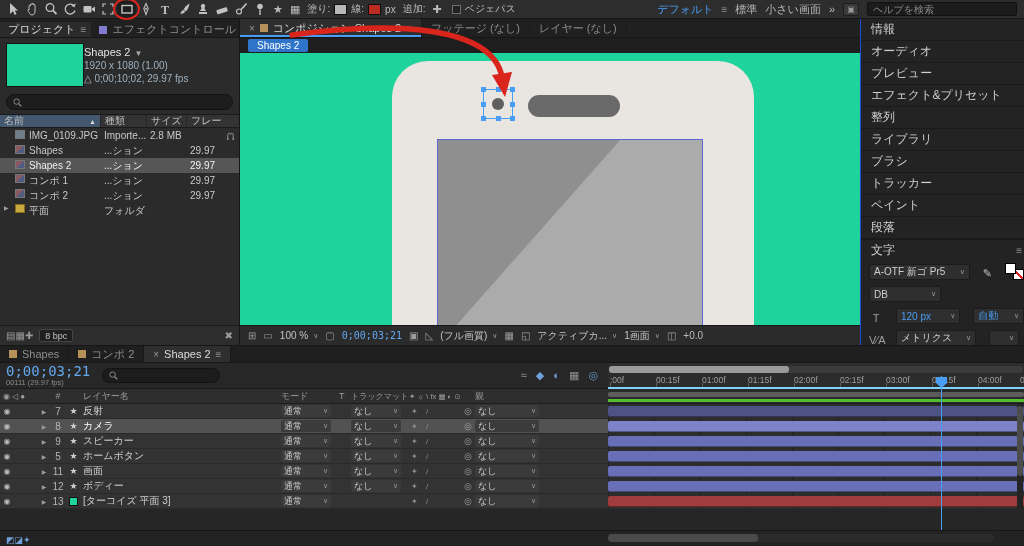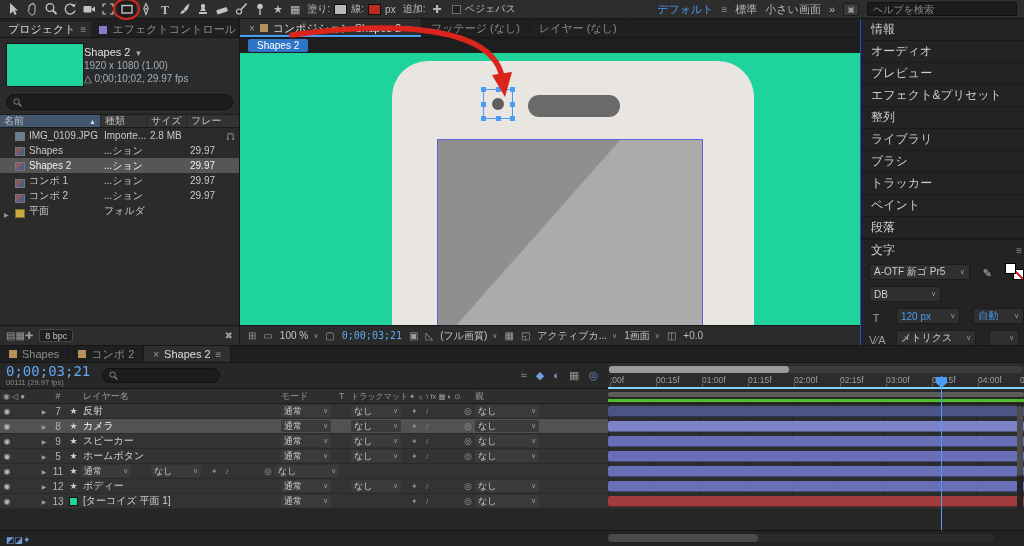--- a/index.html
+++ b/index.html
@@ -50,21 +50,21 @@
 .psearch input{flex:1;min-width:0;background:transparent;border:none;outline:none;color:#ccc;font-size:10px}
 .mag{color:#909090;display:inline-flex}
 .grid-head{height:14px;background:#333;display:flex;font-size:10px;color:#c0c0c0;border-top:1px solid #1b1b1b;border-bottom:1px solid #1b1b1b;align-items:stretch}
 .gh-name{width:100px;background:#43586e;display:flex;justify-content:space-between;padding:0 4px;align-items:center}
 .gh-type{width:46px;border-left:1px solid #262626;padding-left:4px;display:flex;align-items:center}
 .gh-size{width:40px;border-left:1px solid #262626;padding-left:4px;display:flex;align-items:center}
 .gh-fps{flex:1;border-left:1px solid #262626;padding-left:4px;display:flex;align-items:center}
 .sort-arrow{font-size:7px;color:#d8d8d8}
 .prow{height:15px;display:flex;align-items:center;font-size:10px;color:#c9c9c9}
 .prow.sel{background:#565656;color:#f0f0f0}
-.pc-name{width:100px;display:flex;align-items:flex-end;gap:4px;padding-left:4px;overflow:hidden;white-space:nowrap}
+.pc-name{width:100px;display:flex;align-items:flex-start;gap:4px;padding-left:4px;overflow:hidden;white-space:nowrap}
 .pc-type{width:46px;padding-left:4px;overflow:hidden;white-space:nowrap}
 .pc-size{width:40px;padding-left:4px;white-space:nowrap}
 .pc-fps{flex:1;padding:0 4px;display:flex;justify-content:space-between;align-items:center;white-space:nowrap}
 .twirl{font-size:6px;color:#9a9a9a;width:7px;flex:none}
 .obj-icon{width:10px;height:9px;border:1px solid #777;background:#555;flex:none}
 .obj-icon.comp{background:linear-gradient(135deg,#8a5a62 0 50%,#4f5d82 50% 100%)}
 .obj-icon.footage{background:#6d7d89}
 .obj-icon.folder{background:#c9a83e;border-color:#86701f}
 .usage{color:#9a9a9a;display:inline-flex}
 .pfooter{position:absolute;left:0;bottom:0;width:100%;height:20px;background:#2d2d2d;border-top:1px solid #191919;display:flex;align-items:center;gap:6px;padding:0 6px}
@@ -749,20 +749,21 @@
         </div>
         <div class="lrow">
           <span class="c-eye">◉</span>
           <span class="c-sp"></span>
           <span class="c-sp"></span>
           <span class="c-tw">▶</span>
           <span class="c-num">11</span>
           <span class="c-ic">
             <span class="lyr-star">★</span>
           </span>
+          <span class="c-name">画面</span>
           <span class="c-mode"><span class="dd-cell">
               <span>通常</span>
               <span class="caret">∨</span>
             </span></span>
           <span class="c-t"></span>
           <span class="c-matte"><span class="dd-cell">
               <span>なし</span>
               <span class="caret">∨</span>
             </span></span>
           <span class="c-sw">✦ /</span>
@@ -800,21 +801,21 @@
         </div>
         <div class="lrow">
           <span class="c-eye">◉</span>
           <span class="c-sp"></span>
           <span class="c-sp"></span>
           <span class="c-tw">▶</span>
           <span class="c-num">13</span>
           <span class="c-ic">
             <span class="lyr-swatch" style="background: rgb(31, 212, 156);"></span>
           </span>
-          <span class="c-name">[ターコイズ 平面 1]</span>
+          <span class="c-name">[ターコイズ 平面 3]</span>
           <span class="c-mode"><span class="dd-cell">
               <span>通常</span>
               <span class="caret">∨</span>
             </span></span>
           <span class="c-t"></span>
           <span class="c-matte"></span>
           <span class="c-sw">✦ /</span>
           <span class="c-pw">◎</span>
           <span class="c-parent"><span class="dd-cell" style="width: 64px;">
               <span>なし</span>

